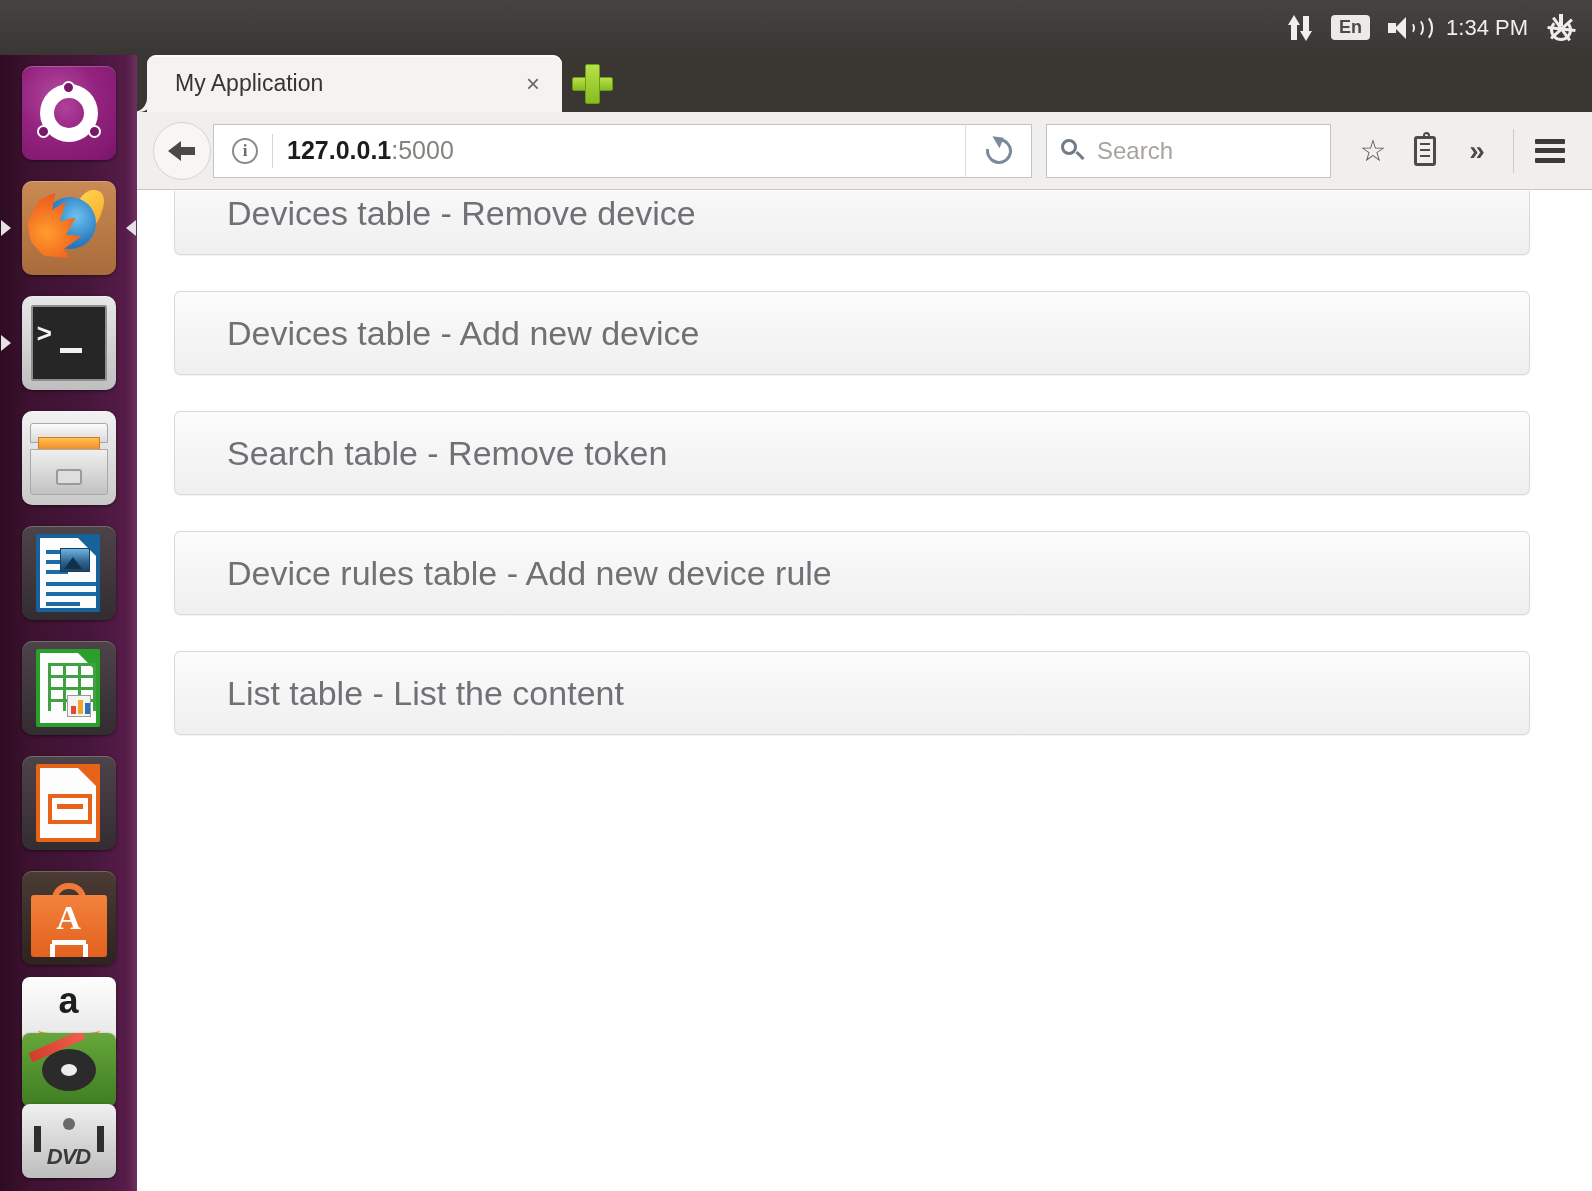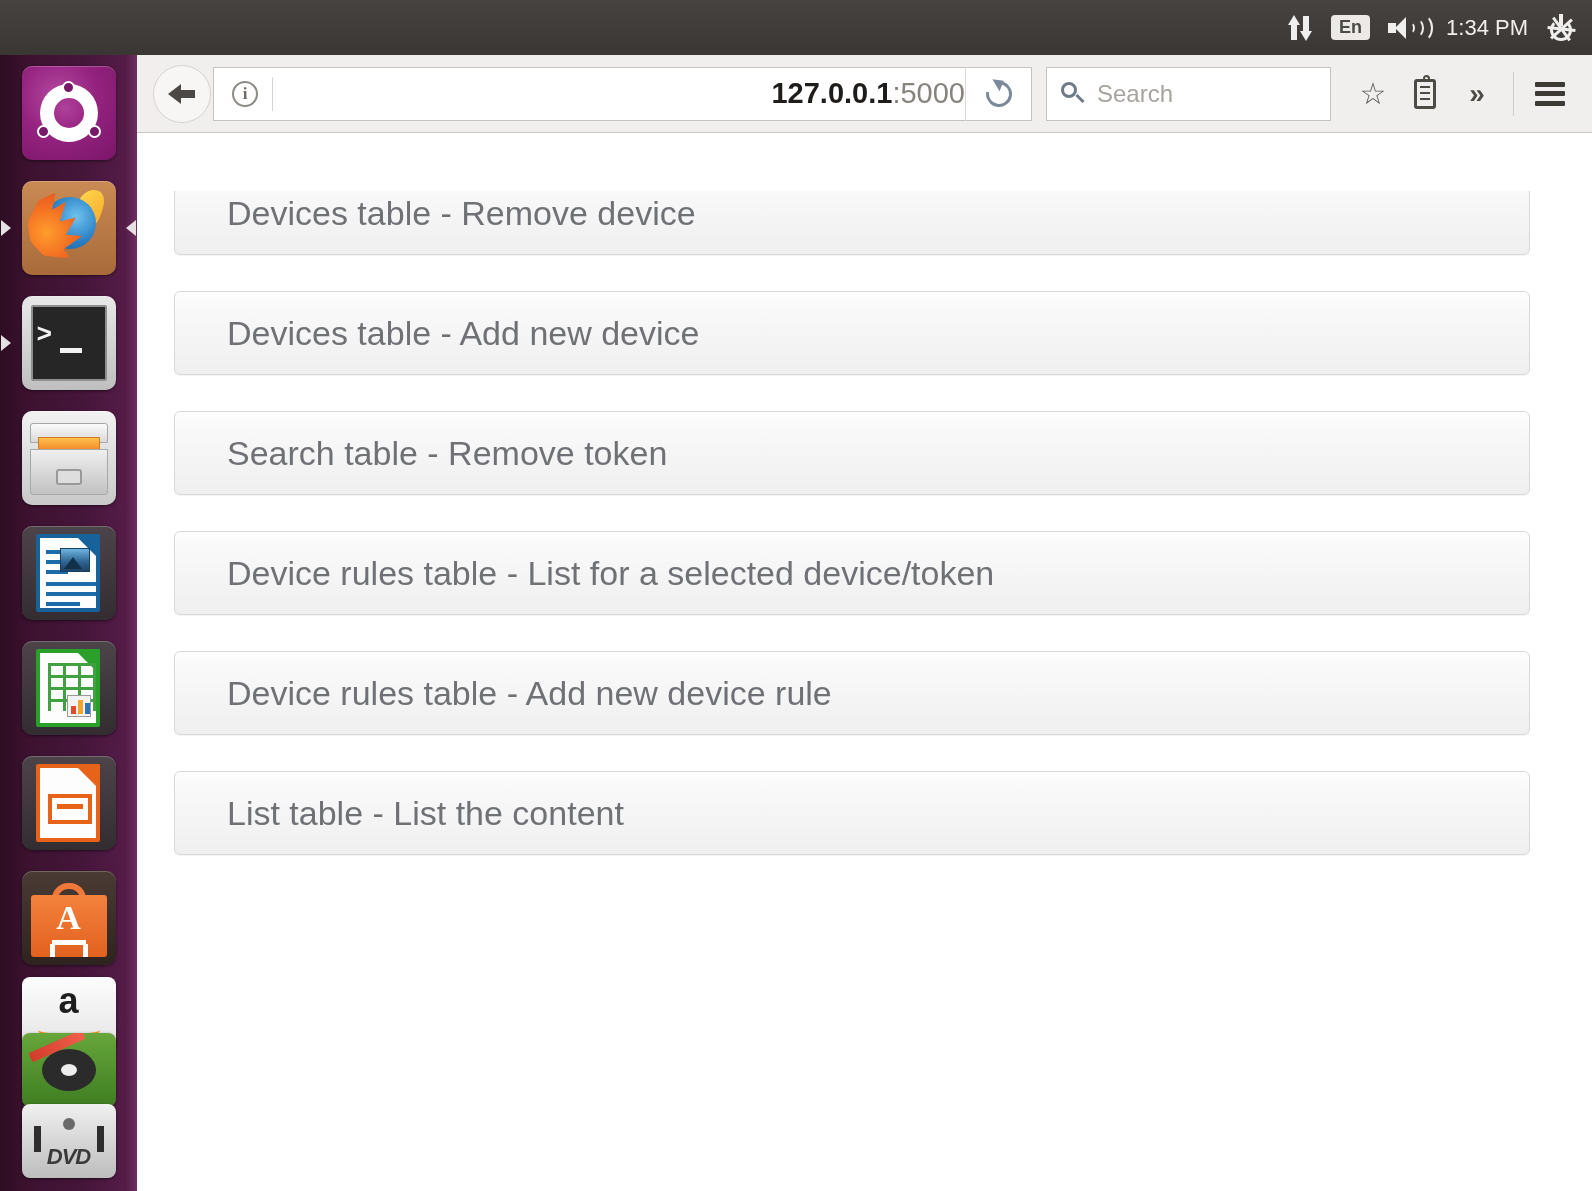--- a/index.html
+++ b/index.html
@@ -439,26 +439,25 @@
     display: flex; align-items: center; justify-content: center;
     color: #6f6c68; font-size: 17px; font-weight: bold;
     font-family: "Liberation Serif", serif;
     flex: 0 0 auto;
   }
   #url-sep {
     width: 1px; height: 34px; background: #d8d5d1; margin: 0 14px;
     flex: 0 0 auto;
   }
   #url-text {
-    font-size: 29px;
+    font-size: 25px;
     white-space: nowrap;
     overflow: hidden;
     color: #86837f;
     flex: 1 1 auto;
-    text-align: right;
   }
   #url-text .host { color: #1f1d1b; font-weight: bold; }
   #reload-button {
     width: 66px; height: 54px;
     border-left: 1px solid #ddd9d5;
     display: flex; align-items: center; justify-content: center;
     flex: 0 0 auto;
     cursor: pointer;
   }
   .reload-glyph {
@@ -724,20 +723,30 @@
         <span class="dvd-arm" style="right:12px"></span>
         <span class="dvd-hub"></span>
         <span class="dvd-text">DVD</span>
       </div>
     </div>
   </div>
 </div>
 
 <div id="browser">
 
+  <div id="tabstrip">
+    <div id="tab-active">
+      <span id="tab-label">My Application</span>
+      <span id="tab-close">×</span>
+    </div>
+    <div id="newtab">
+      <span class="plus-h"></span>
+        <span class="plus-v"></span>
+    </div>
+  </div>
 
   <div id="navbar">
 
     <div id="back-button">
       <span class="arrow-left">
         <span class="head"></span>
           <span class="tail"></span>
       </span>
     </div>
 
@@ -784,18 +793,17 @@
           <i></i>
       </span>
     </div>
   </div>
 
   <div id="page">
     <div id="button-list">
       <button class="action-button">Devices table - Remove device</button>
       <button class="action-button">Devices table - Add new device</button>
       <button class="action-button">Search table - Remove token</button>
-      <button class="action-button">Device rules table - List for a selected device/token</button>
       <button class="action-button">Device rules table - Add new device rule</button>
       <button class="action-button">List table - List the content</button>
     </div>
   </div>
 </div>
 
 </body></html>

